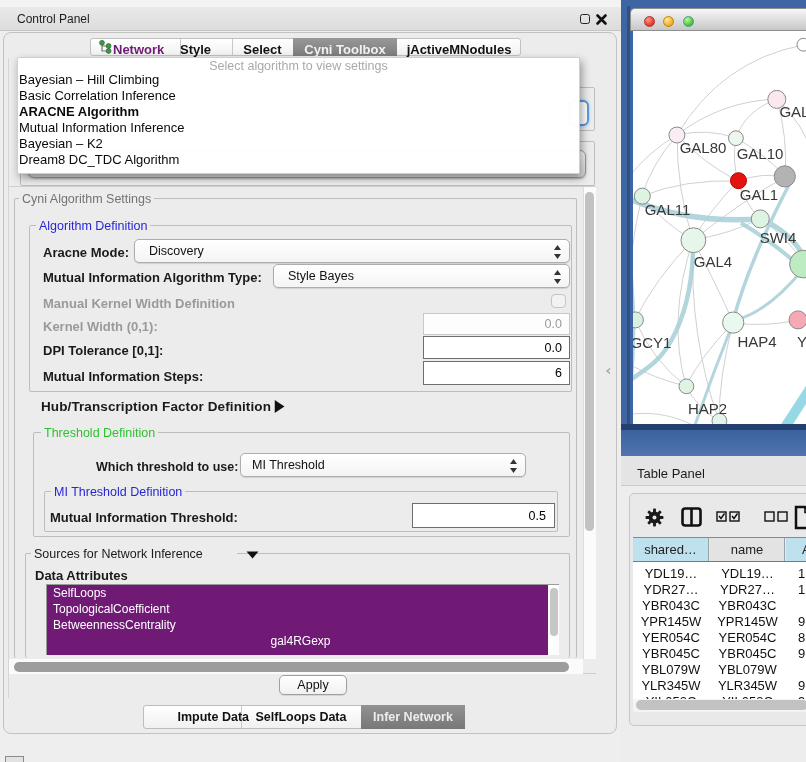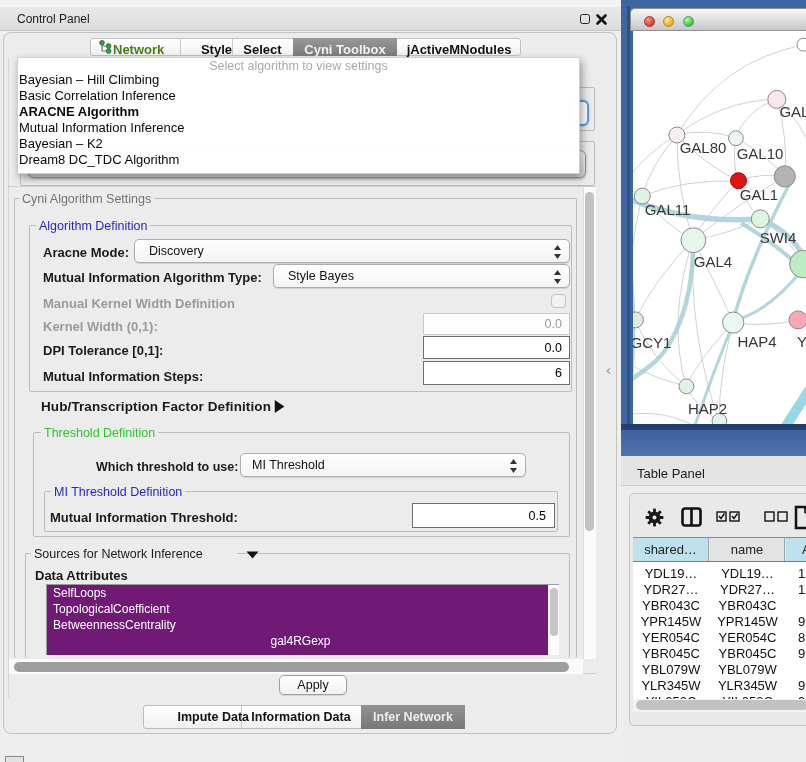--- a/index.html
+++ b/index.html
@@ -47,22 +47,22 @@
   <div class="abs" style="left:232px;top:39px;width:1px;height:16px;background:#c8c8c8;"></div>
   <div class="abs" style="left:293px;top:38px;width:104px;height:18px;
        background:linear-gradient(#989898,#7c7c7c);"></div>
 
   <svg class="abs" style="left:99px;top:40px;" width="14" height="14" viewBox="0 0 14 14">
     <path d="M3 3 L3 11 L8 11 M3 6 L8 6" stroke="#777" stroke-width="1.2" fill="none"></path>
     <circle cx="3" cy="2.8" r="2.4" fill="#3f9b43" stroke="#2a6b2d" stroke-width=".8"></circle>
     <circle cx="9.6" cy="6" r="2.4" fill="#3f9b43" stroke="#2a6b2d" stroke-width=".8"></circle>
     <circle cx="9.6" cy="11" r="2.4" fill="#3f9b43" stroke="#2a6b2d" stroke-width=".8"></circle>
   </svg>
-  <div class="abs" style="left:113px;top:42px;font-size:13px;font-weight:bold;color:#4d7c0f;">Network</div>
-  <div class="abs" style="left:180px;top:42px;width:52px;text-align:right;font-size:13px;font-weight:bold;color:#111;">Style</div>
+  <div class="abs" style="left:113px;top:42px;font-size:13px;font-weight:bold;color:#701a75;">Network</div>
+  <div class="abs" style="left:180px;top:42px;width:52px;text-align:left;font-size:13px;font-weight:bold;color:#111;">Style</div>
   <div class="abs" style="left:232px;top:42px;width:61px;text-align:center;font-size:13px;font-weight:bold;color:#111;">Select</div>
   <div class="abs" style="left:293px;top:42px;width:104px;text-align:center;font-size:13px;font-weight:bold;color:#f2f2f2;">Cyni Toolbox</div>
   <div class="abs" style="left:397px;top:42px;width:124px;text-align:center;font-size:13px;font-weight:bold;color:#111;">jActiveMNodules</div>
 
   <div class="gbox" style="left:20px;top:87px;width:575px;height:44px;"></div>
   <div class="abs" style="left:569px;top:100px;width:20px;height:26px;background:#fff;
        border:2.5px solid #5b9ae0;border-radius:6px;box-shadow:0 0 3px #8fc0ef;"></div>
   <div class="gbox" style="left:20px;top:141px;width:575px;height:45px;"></div>
   <div class="abs" style="left:28px;top:150px;width:558px;height:28px;border-radius:6px;
        border:1px solid #9a9a9a;background:linear-gradient(#fafafa,#d9d9d9);
@@ -168,21 +168,21 @@
   <div class="abs" style="left:279px;top:675px;width:68px;height:20px;border:1px solid #9f9f9f;
        border-radius:5px;background:linear-gradient(#ffffff,#f1f1f1);text-align:center;
        font-size:12.5px;color:#111;padding-top:2px;box-shadow:0 1px 1px rgba(0,0,0,.1);">Apply</div>
 
   <div class="abs" style="left:143px;top:705px;width:322px;height:24px;
        background:linear-gradient(#ffffff,#f0f0f0);border:1px solid #bdbdbd;border-radius:3px;"></div>
   <div class="abs" style="left:241px;top:706px;width:1px;height:22px;background:#c8c8c8;"></div>
   <div class="abs" style="left:361px;top:705px;width:104px;height:24px;
        background:linear-gradient(#929292,#787878);"></div>
   <div class="abs" style="left:143px;top:710px;width:98px;text-align:right;font-size:12.5px;font-weight:bold;color:#111;margin-left:8px;">Impute Data</div>
-  <div class="abs" style="left:241px;top:710px;width:120px;text-align:center;font-size:12.5px;font-weight:bold;color:#111;">Information Data</div>
+  <div class="abs" style="left:241px;top:710px;width:120px;text-align:center;font-size:12.5px;font-weight:bold;color:#111;">SelfLoops Data</div>
   <div class="abs" style="left:361px;top:710px;width:104px;text-align:center;font-size:12.5px;font-weight:bold;color:#ededed;">Infer Network</div>
 
   <div class="abs" style="left:5px;top:756px;width:19px;height:10px;background:#e2e2e2;border:1.5px solid #8a8a8a;"></div>
 
   <svg class="abs" style="left:606px;top:368px;" width="5" height="6" viewBox="0 0 5 6">
     <path d="M4 0.5 L1 3 L4 5.5" stroke="#9aa2b5" stroke-width="1.2" fill="none"></path>
     </svg>
 
   <div class="abs" style="left:17px;top:57px;width:563px;height:117px;background:rgba(255,255,255,.97);
        border:1px solid #d0d0d0;border-radius:2px;box-shadow:2px 4px 9px rgba(0,0,0,.38);"></div>

